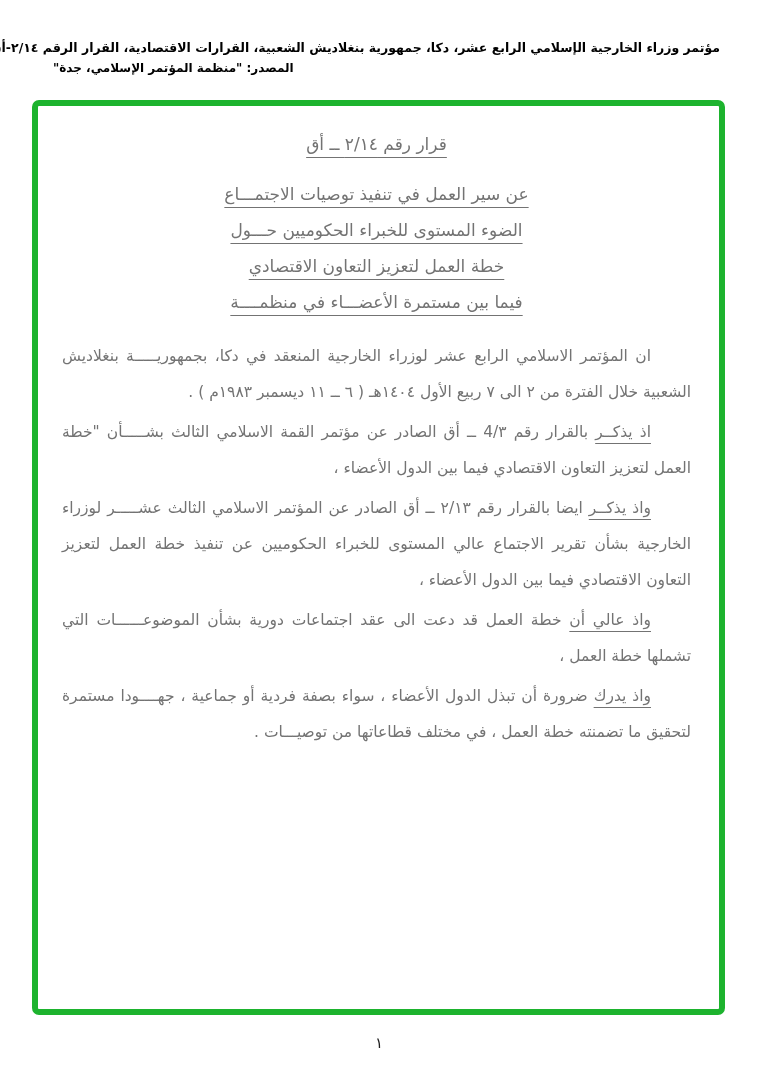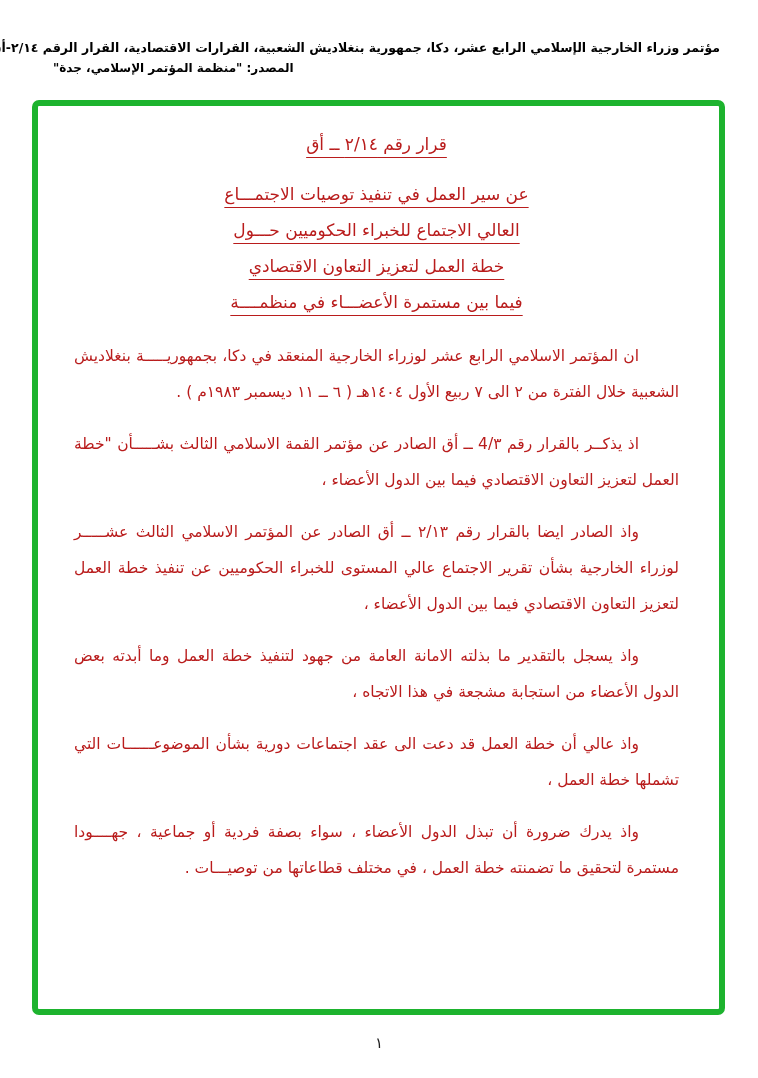--- a/index.html
+++ b/index.html
@@ -37,21 +37,21 @@
     left:32px; top:100px;
     width:681px; height:903px;
     border:6px solid #1db32e;
     border-radius:7px;
     box-sizing:content-box;
     background:#ffffff;
   }
   .doc-inner {
     direction:rtl;
     padding:20px 24px 0 20px;
-    color:#b91c1c;
+    color:#737373;
   }
 
   
   .title-block {
     text-align:center;
     font-size:17px;
     line-height:36px;
   }
   .t-line { white-space:nowrap; }
   .t-line span {
@@ -62,24 +62,25 @@
   .t-gap { margin-bottom:14px; }
 
   
   .body-text {
     margin-top:18px;
     font-size:15.5px;
     line-height:36px;
     text-align:justify;
   }
   .body-text p {
-    margin:16px;
+    margin:4px;
     text-indent:40px;
   }
   .lead {
+    text-decoration:underline;
     text-underline-offset:6px;
     text-decoration-thickness:1.2px;
   }
 
   
   .page-number {
     position:absolute;
     left:0; right:0; top:1034px;
     text-align:center;
     font-size:15px;
@@ -93,30 +94,29 @@
   <div class="cite-line1">مؤتمر وزراء الخارجية الإسلامي الرابع عشر، دكا، جمهورية بنغلاديش الشعبية، القرارات الاقتصادية، القرار الرقم ٢/١٤-أق</div>
   <div class="cite-line2">المصدر: "منظمة المؤتمر الإسلامي، جدة"</div>
 </header>
 
 <div class="frame">
   <div class="doc-inner">
 
     <div class="title-block">
       <div class="t-line t-gap"><span>قرار رقم ٢/١٤ ــ أق</span></div>
       <div class="t-line"><span>عن سير العمل في تنفيذ توصيات الاجتمـــاع</span></div>
-      <div class="t-line"><span>العالي الاجتماع للخبراء الحكوميين حـــول</span></div>
+      <div class="t-line"><span>الضوء المستوى للخبراء الحكوميين حـــول</span></div>
       <div class="t-line"><span>خطة العمل لتعزيز التعاون الاقتصادي</span></div>
       <div class="t-line"><span>فيما بين مستمرة الأعضـــاء في منظمــــة</span></div>
     </div>
 
     <div class="body-text">
       <p><span class="lead"></span><span>ان المؤتمر الاسلامي الرابع عشر لوزراء الخارجية المنعقد في دكا، بجمهوريـــــة بنغلاديش الشعبية خلال الفترة من ٢ الى ٧ ربيع الأول ١٤٠٤هـ ( ٦ ــ ١١ ديسمبر ١٩٨٣م ) .</span></p>
       <p><span class="lead">اذ يذكــر</span><span> بالقرار رقم 4/٣ ــ أق الصادر عن مؤتمر القمة الاسلامي الثالث بشـــــأن "خطة العمل لتعزيز التعاون الاقتصادي فيما بين الدول الأعضاء ،</span></p>
-      <p><span class="lead">واذ الصادر</span><span> ايضا بالقرار رقم ٢/١٣ ــ أق الصادر عن المؤتمر الاسلامي الثالث عشـــــر لوزراء الخارجية بشأن تقرير الاجتماع عالي المستوى للخبراء الحكوميين عن تنفيذ خطة العمل لتعزيز التعاون الاقتصادي فيما بين الدول الأعضاء ،</span></p>
-      <p><span class="lead">واذ يسجل</span><span> بالتقدير ما بذلته الامانة العامة من جهود لتنفيذ خطة العمل وما أبدته بعض الدول الأعضاء من استجابة مشجعة في هذا الاتجاه ،</span></p>
+      <p><span class="lead">واذ يذكــر</span><span> ايضا بالقرار رقم ٢/١٣ ــ أق الصادر عن المؤتمر الاسلامي الثالث عشـــــر لوزراء الخارجية بشأن تقرير الاجتماع عالي المستوى للخبراء الحكوميين عن تنفيذ خطة العمل لتعزيز التعاون الاقتصادي فيما بين الدول الأعضاء ،</span></p>
       <p><span class="lead">واذ عالي أن</span><span> خطة العمل قد دعت الى عقد اجتماعات دورية بشأن الموضوعــــــات التي تشملها خطة العمل ،</span></p>
       <p><span class="lead">واذ يدرك</span><span> ضرورة أن تبذل الدول الأعضاء ، سواء بصفة فردية أو جماعية ، جهــــودا مستمرة لتحقيق ما تضمنته خطة العمل ، في مختلف قطاعاتها من توصيـــات .</span></p>
     </div>
 
   </div>
 </div>
 
 <div class="page-number">١</div>
 
 </body></html>

